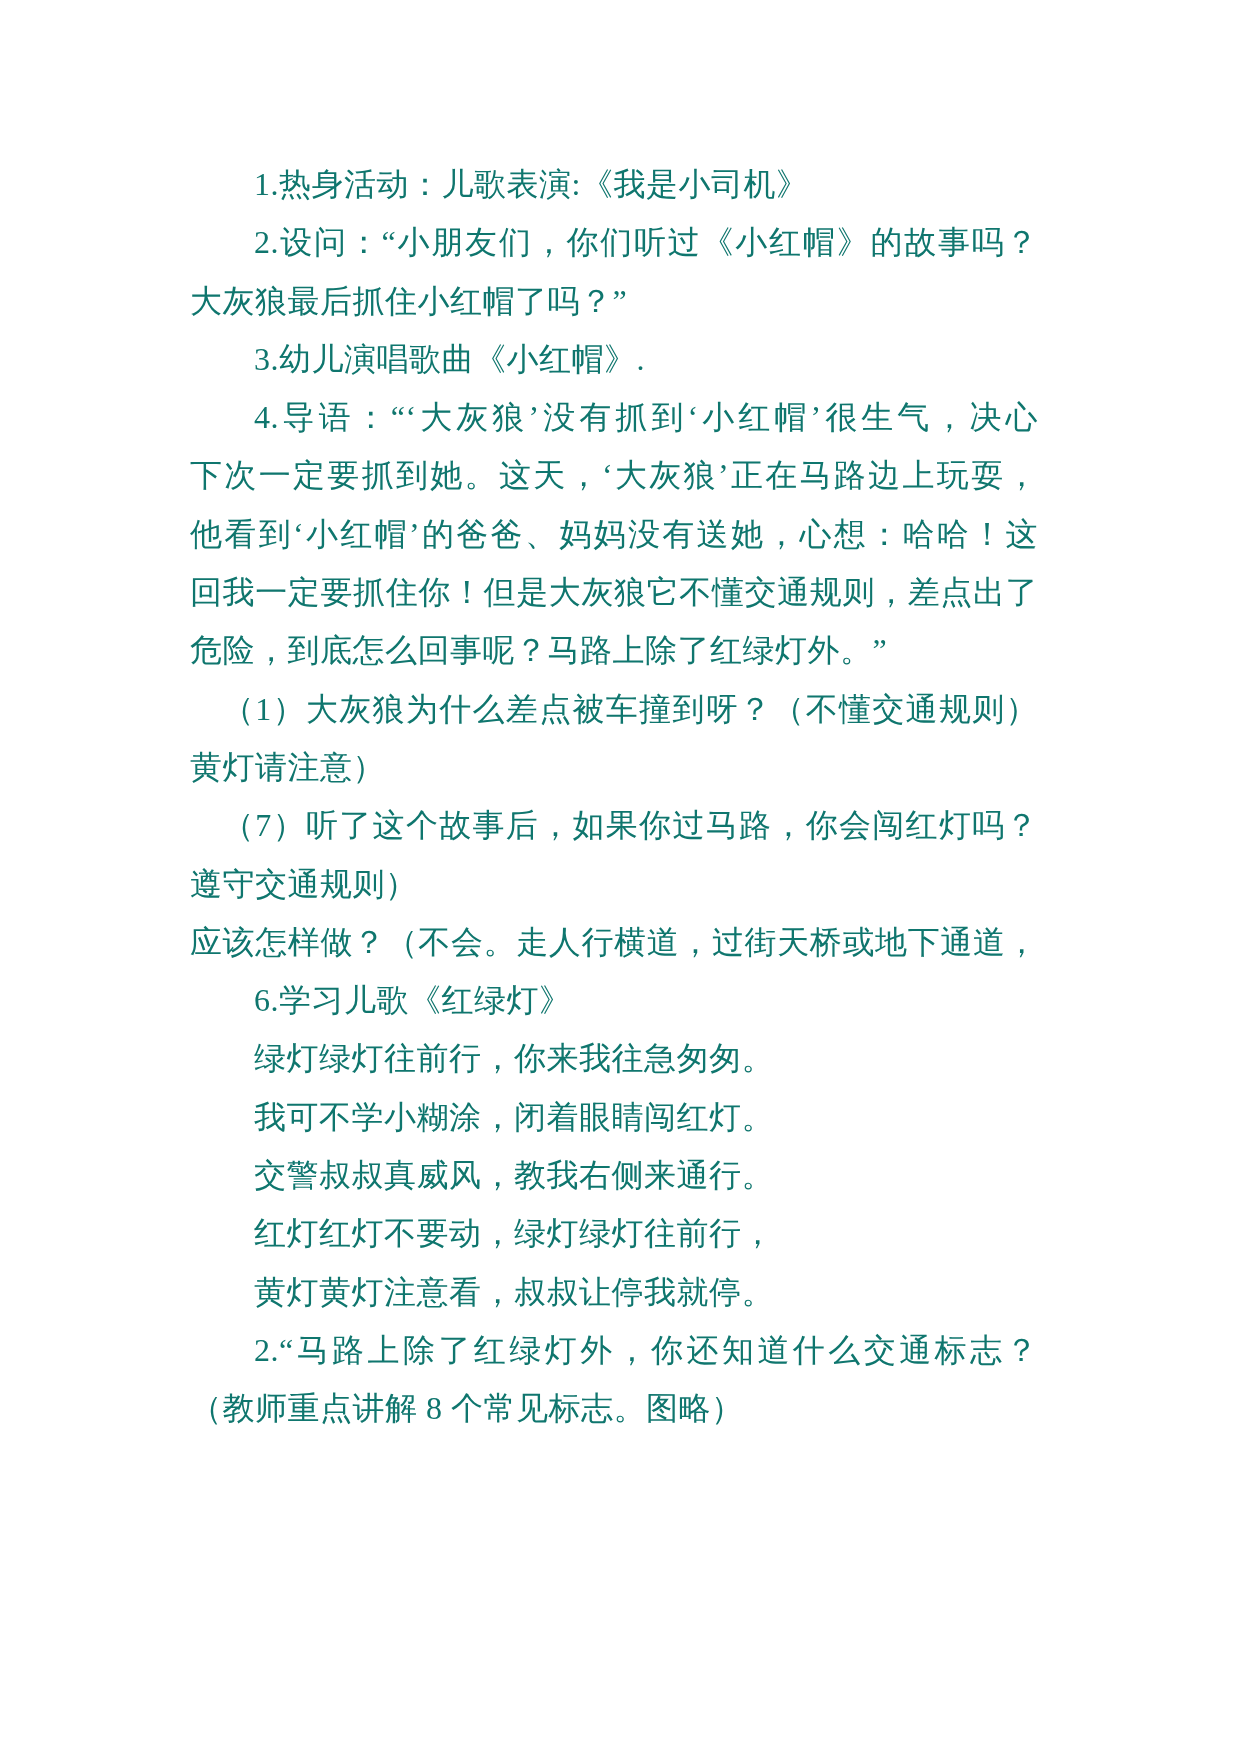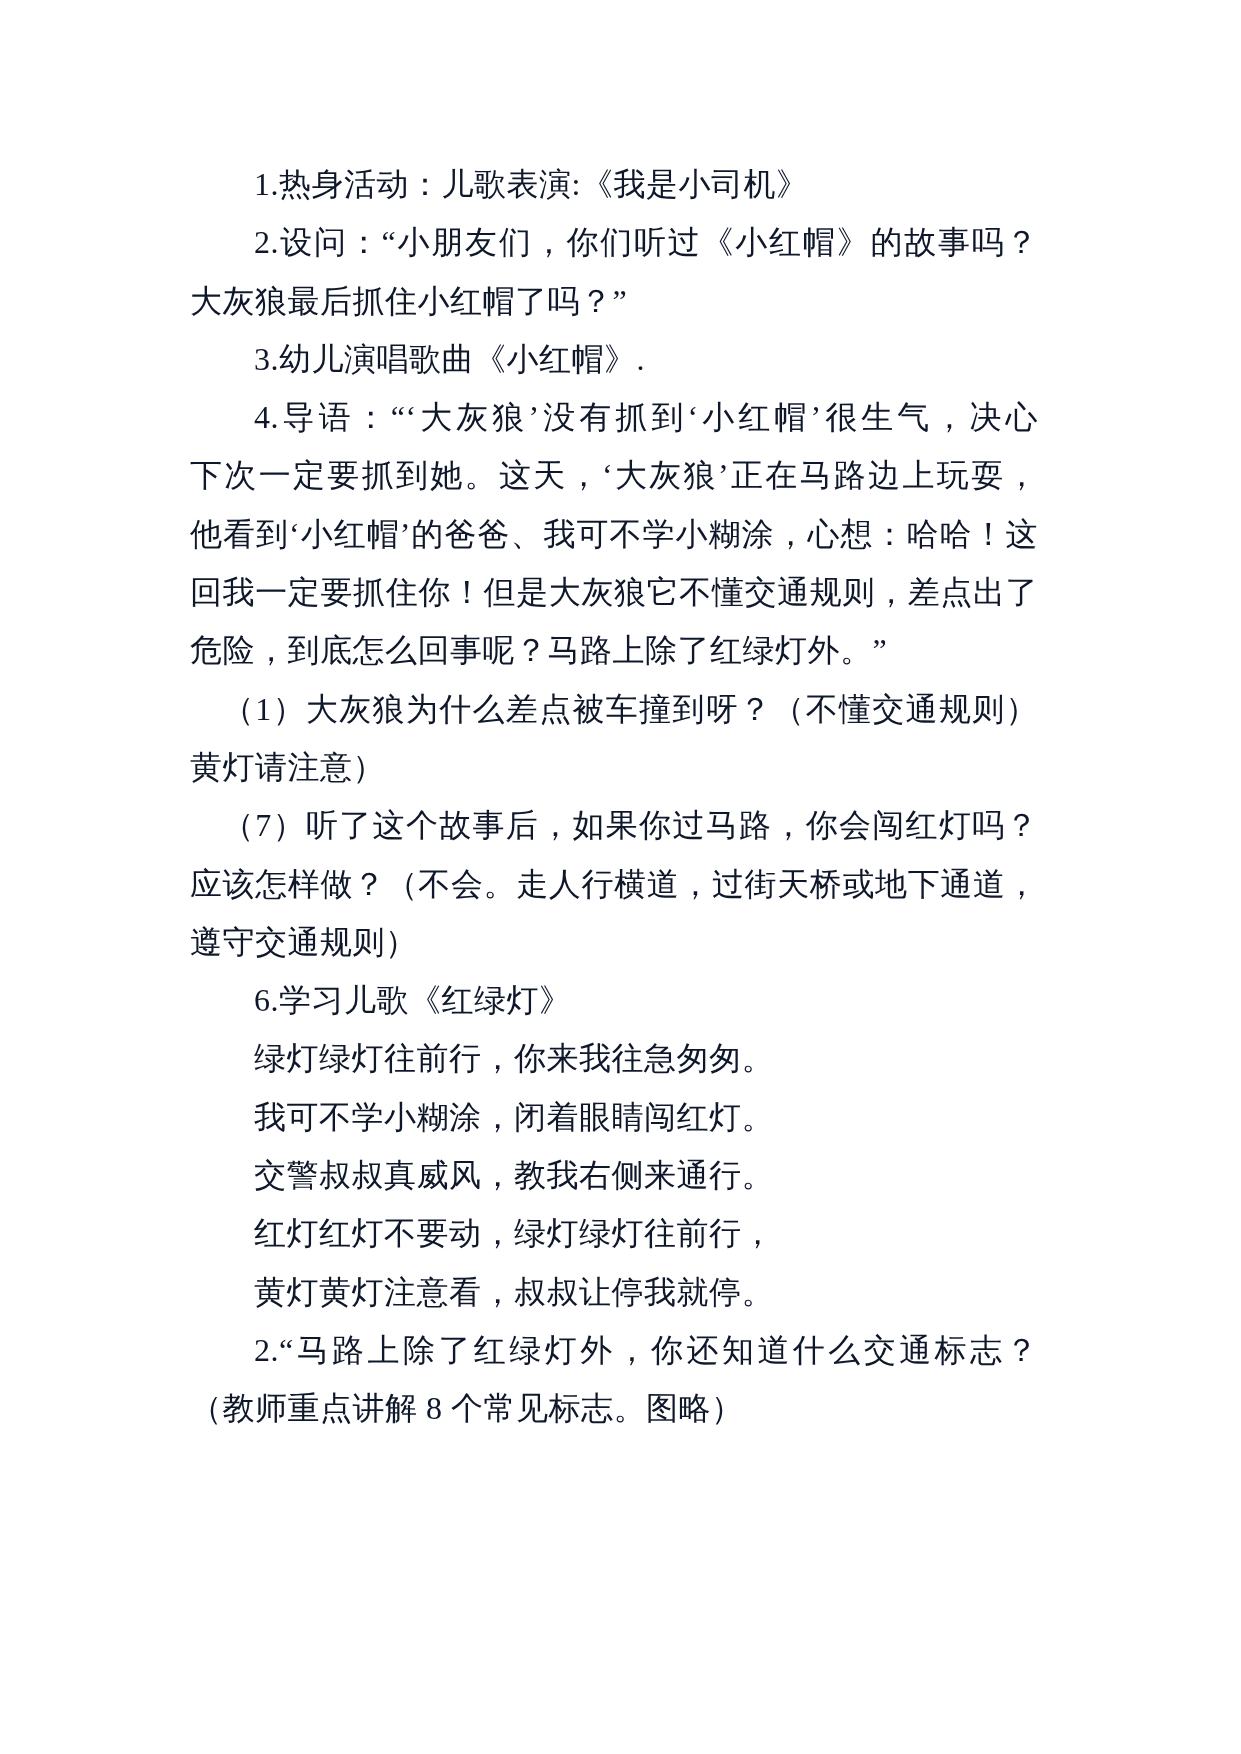--- a/index.html
+++ b/index.html
@@ -14,21 +14,21 @@
     height: 1754px;
     background: #ffffff;
     padding: 155px 203px 0 190px;
     overflow: hidden;
   }
   .line {
     font-family: "Liberation Serif", "DejaVu Serif", serif;
     font-size: 32px;
     line-height: 58.3px;
     height: 58.3px;
-    color: #0f172a;
+    color: #0f766e;
     white-space: nowrap;
     font-weight: 300;
     letter-spacing: 0.5px;
   }
   
   .ind2 { text-indent: 64px; }
   .ind1 { text-indent: 32px; }
   
   .j {
     text-align: justify;
@@ -38,28 +38,28 @@
 </head>
 <body>
 
 <div class="page">
   <div class="line ind2">1.热身活动：儿歌表演:《我是小司机》</div>
   <div class="line ind2 j">2.设问：“小朋友们，你们听过《小红帽》的故事吗？</div>
   <div class="line">大灰狼最后抓住小红帽了吗？”</div>
   <div class="line ind2">3.幼儿演唱歌曲《小红帽》.</div>
   <div class="line ind2 j">4.导语：“‘大灰狼’没有抓到‘小红帽’很生气，决心</div>
   <div class="line j">下次一定要抓到她。这天，‘大灰狼’正在马路边上玩耍，</div>
-  <div class="line j">他看到‘小红帽’的爸爸、我可不学小糊涂，心想：哈哈！这</div>
+  <div class="line j">他看到‘小红帽’的爸爸、妈妈没有送她，心想：哈哈！这</div>
   <div class="line j">回我一定要抓住你！但是大灰狼它不懂交通规则，差点出了</div>
   <div class="line">危险，到底怎么回事呢？马路上除了红绿灯外。”</div>
   <div class="line ind1 j">（1）大灰狼为什么差点被车撞到呀？（不懂交通规则）</div>
   <div class="line">黄灯请注意）</div>
   <div class="line ind1 j">（7）听了这个故事后，如果你过马路，你会闯红灯吗？</div>
+  <div class="line">遵守交通规则）</div>
   <div class="line j">应该怎样做？（不会。走人行横道，过街天桥或地下通道，</div>
-  <div class="line">遵守交通规则）</div>
   <div class="line ind2">6.学习儿歌《红绿灯》</div>
   <div class="line ind2">绿灯绿灯往前行，你来我往急匆匆。</div>
   <div class="line ind2">我可不学小糊涂，闭着眼睛闯红灯。</div>
   <div class="line ind2">交警叔叔真威风，教我右侧来通行。</div>
   <div class="line ind2">红灯红灯不要动，绿灯绿灯往前行，</div>
   <div class="line ind2">黄灯黄灯注意看，叔叔让停我就停。</div>
   <div class="line ind2 j">2.“马路上除了红绿灯外，你还知道什么交通标志？</div>
   <div class="line">（教师重点讲解 8 个常见标志。图略）</div>
 </div>
 

